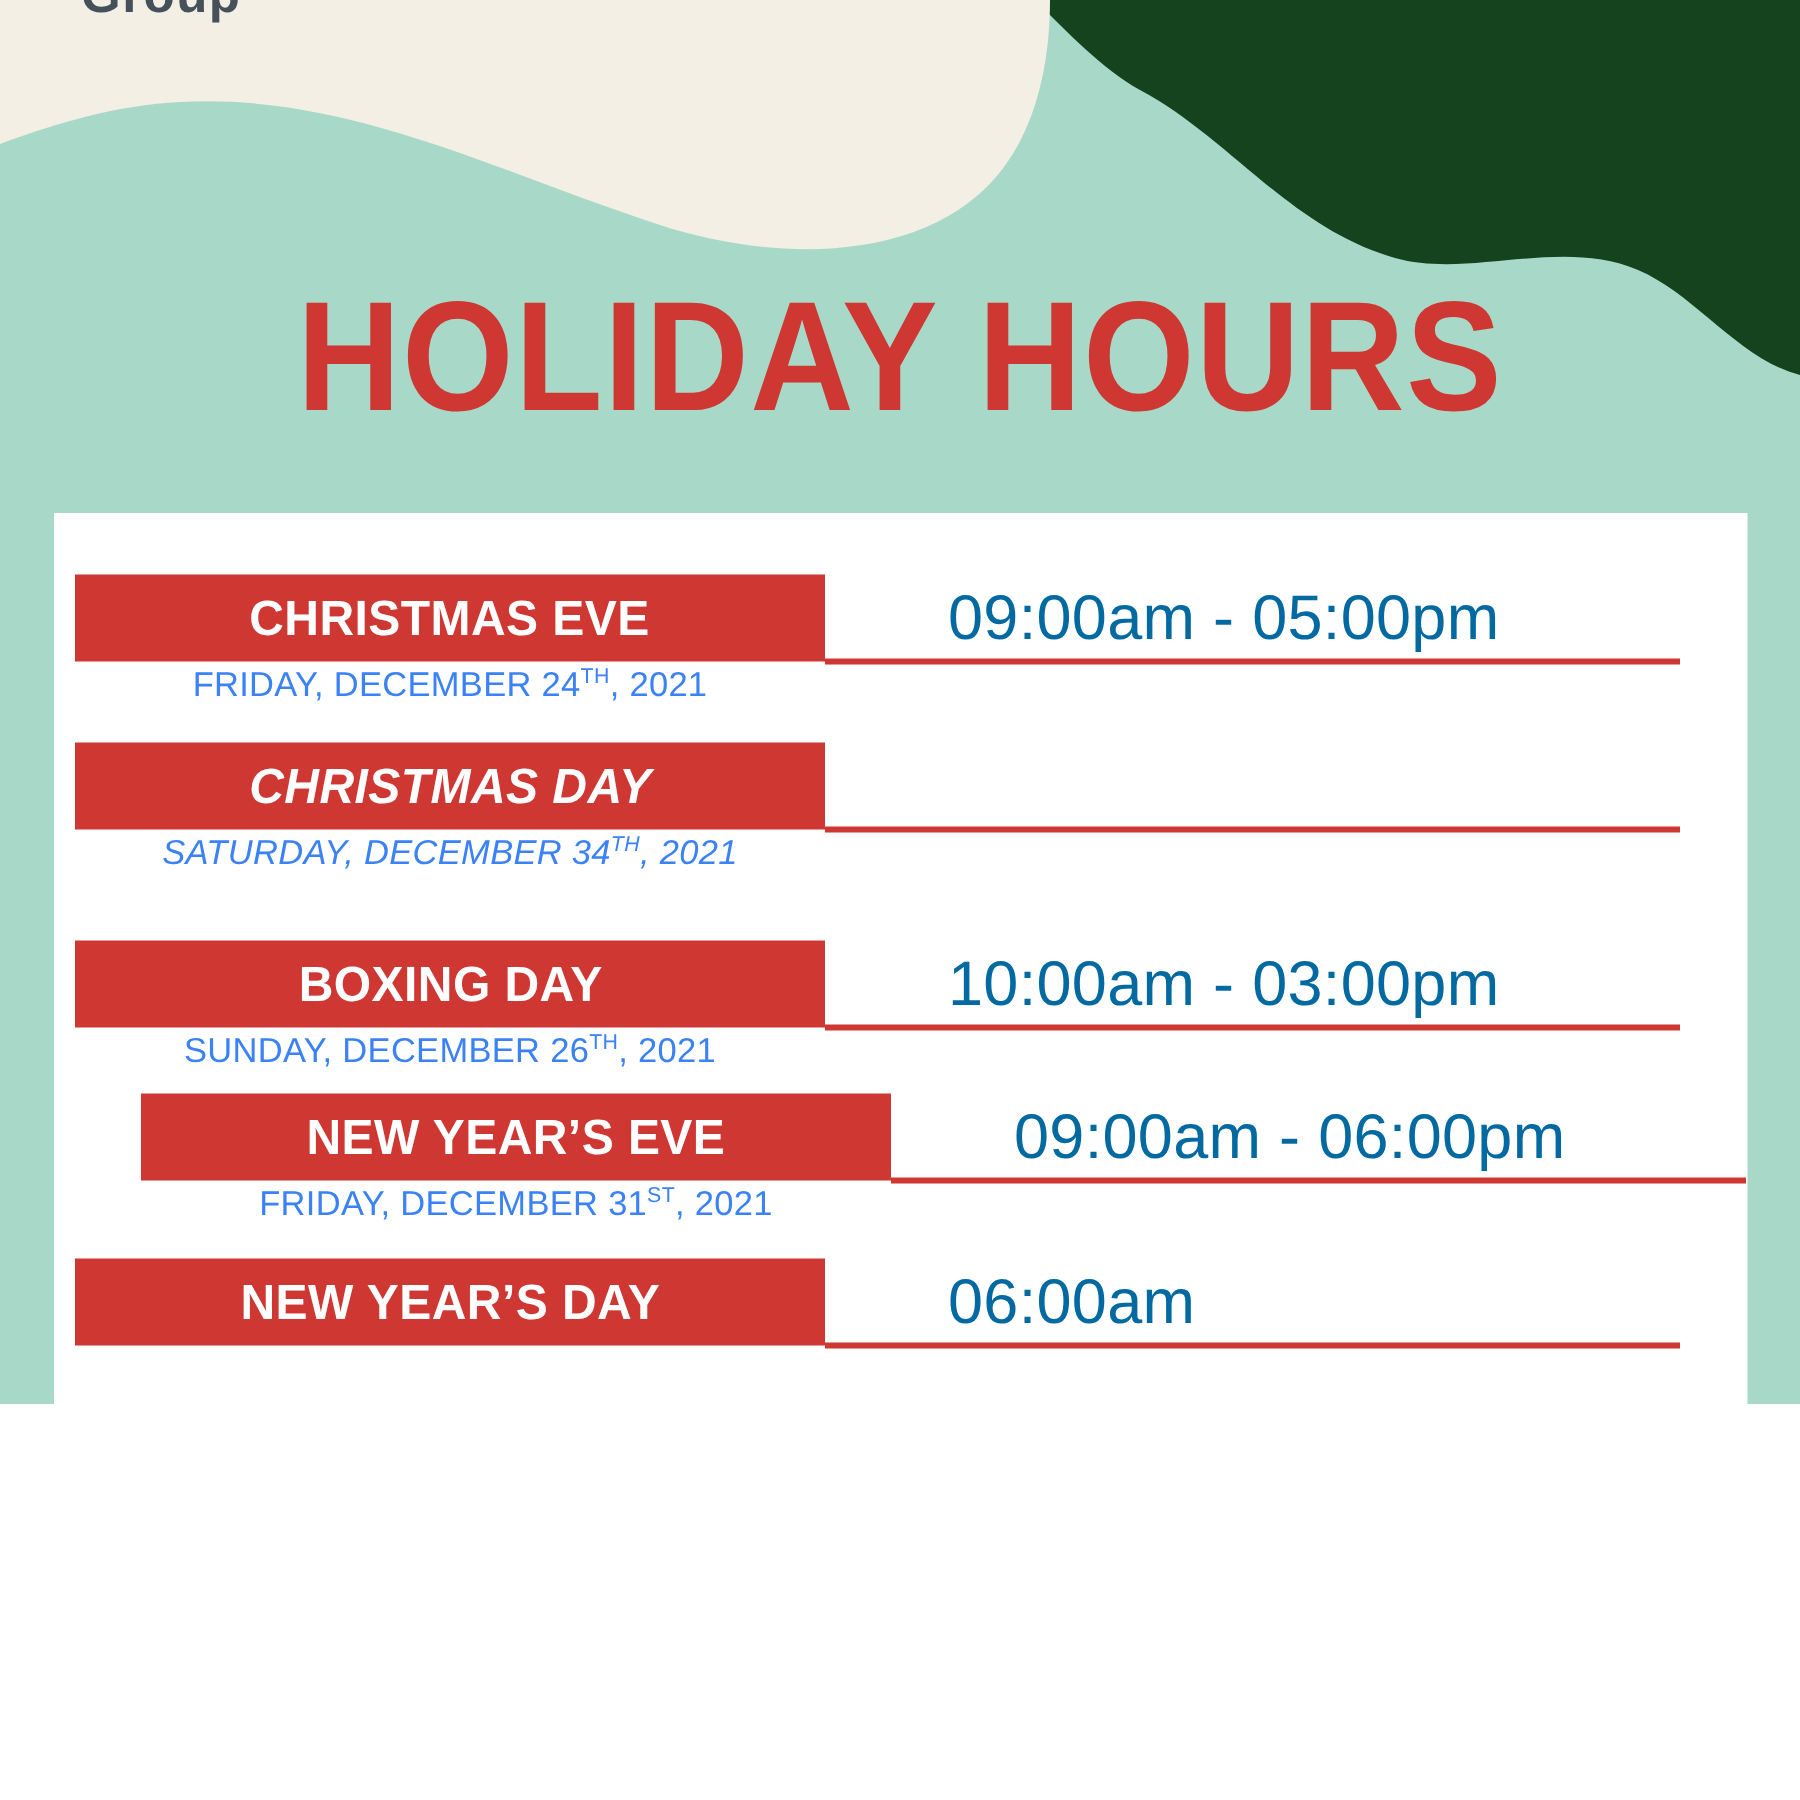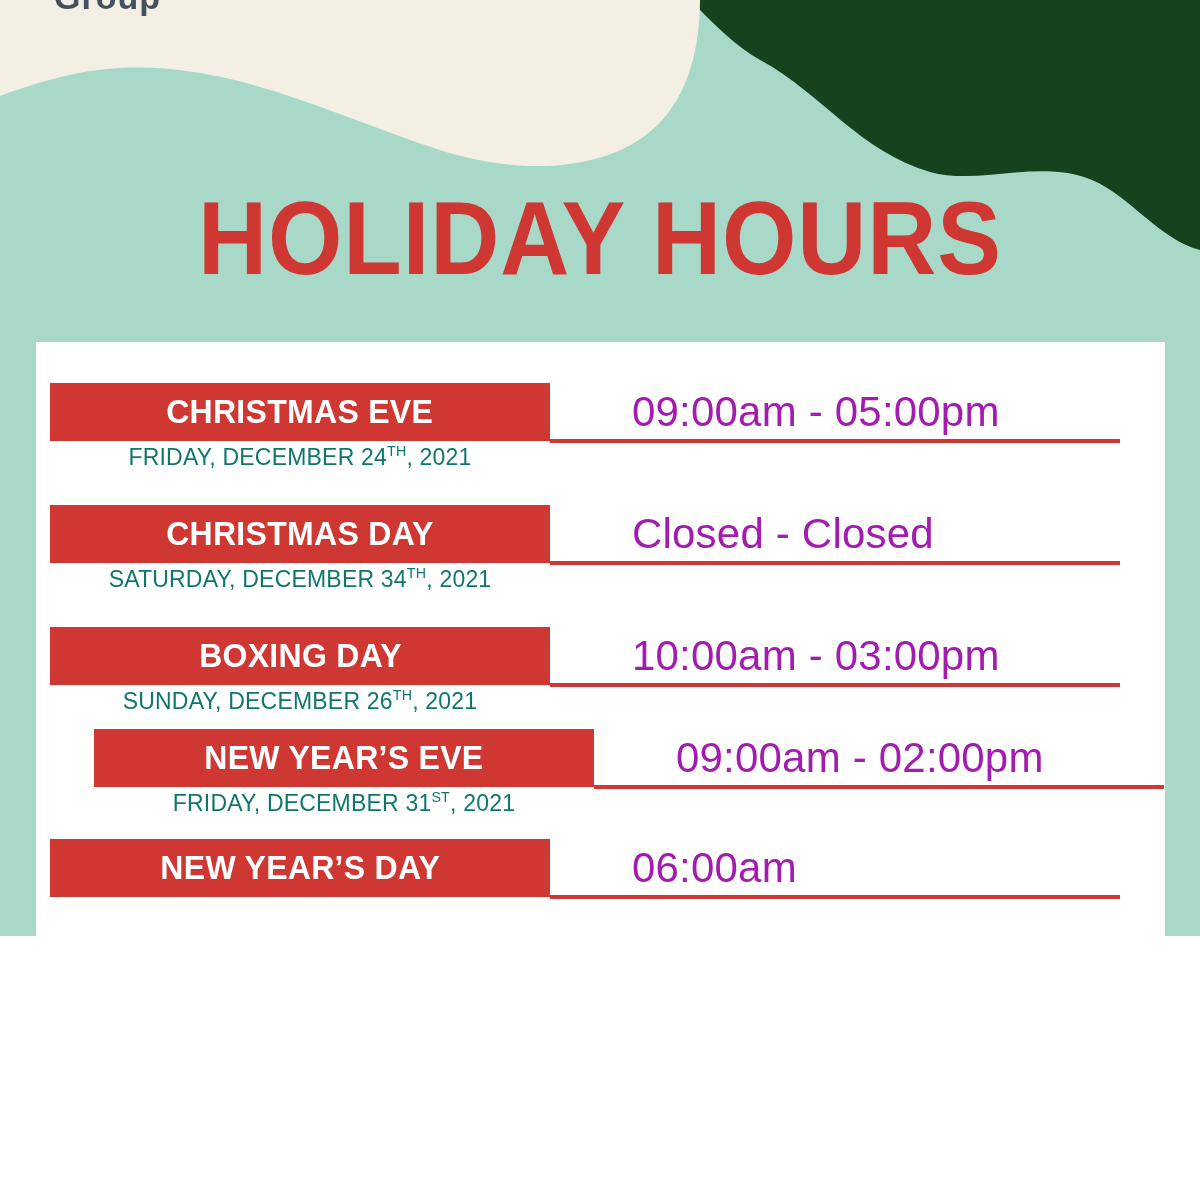--- a/index.html
+++ b/index.html
@@ -54,21 +54,21 @@
     z-index:6;
   }
 
   
   .row {
     position:absolute;
     left:0; width:100%;
     height:114px;
   }
   .row:nth-child(1){ top:41px;padding-left:44px; }
-  .row:nth-child(2){ top:163px; }
+  .row:nth-child(2){ top:153px;font-style:italic; }
   .row:nth-child(3){ top:285px; }
   .row:nth-child(4){ top:387px;margin-left:44px; }
   .row:nth-child(5){ top:497px; }
 
   .name-bar {
     position:absolute;
     left:14px; top:0;
     width:500px; height:58px;
     background:#cf3733;
     display:flex;
@@ -82,41 +82,41 @@
     letter-spacing:0.3px;
     white-space:nowrap;
     transform:scaleX(0.97);
   }
 
   .date-text {
     position:absolute;
     left:14px; top:60px;
     width:500px;
     text-align:center;
-    color:#0f766e;
+    color:#3b82f6;
     font-size:23px;
     letter-spacing:0.2px;
     white-space:nowrap;
   }
   .date-text sup {
     font-size:0.62em;
     vertical-align:super;
     letter-spacing:0.2px;
   }
 
   .hours-cell {
     position:absolute;
     left:514px; top:0;
     width:570px; height:58px;
     display:flex;
     align-items:center;
   }
   .hours-cell span {
     padding-left:82px;
-    color:#a21caf;
+    color:#0369a1;
     font-size:42px;
     letter-spacing:0.2px;
     white-space:nowrap;
   }
   .hours-underline {
     position:absolute;
     left:514px; top:56px;
     width:570px; height:4px;
     background:#cf3733;
   }
@@ -187,44 +187,41 @@
         <span>09:00am - 05:00pm</span>
       </div>
       <div class="hours-underline"></div>
     </div>
 
     <div class="row">
       <div class="name-bar">
         <span>CHRISTMAS DAY</span>
       </div>
       <div class="date-text"><span>SATURDAY, </span><span>DECEMBER 34</span><sup>TH</sup><span>, 2021</span></div>
-      <div class="hours-cell">
-        <span>Closed - Closed</span>
-      </div>
       <div class="hours-underline"></div>
     </div>
 
     <div class="row">
       <div class="name-bar">
         <span>BOXING DAY</span>
       </div>
       <div class="date-text"><span>SUNDAY, </span><span>DECEMBER 26</span><sup>TH</sup><span>, 2021</span></div>
       <div class="hours-cell">
         <span>10:00am - 03:00pm</span>
       </div>
       <div class="hours-underline"></div>
     </div>
 
     <div class="row">
       <div class="name-bar">
         <span>NEW YEAR’S EVE</span>
       </div>
       <div class="date-text"><span>FRIDAY, </span><span>DECEMBER 31</span><sup>ST</sup><span>, 2021</span></div>
       <div class="hours-cell">
-        <span>09:00am - 02:00pm</span>
+        <span>09:00am - 06:00pm</span>
       </div>
       <div class="hours-underline"></div>
     </div>
 
     <div class="row">
       <div class="name-bar">
         <span>NEW YEAR’S DAY</span>
       </div>
       <div class="hours-cell">
         <span>06:00am</span>

